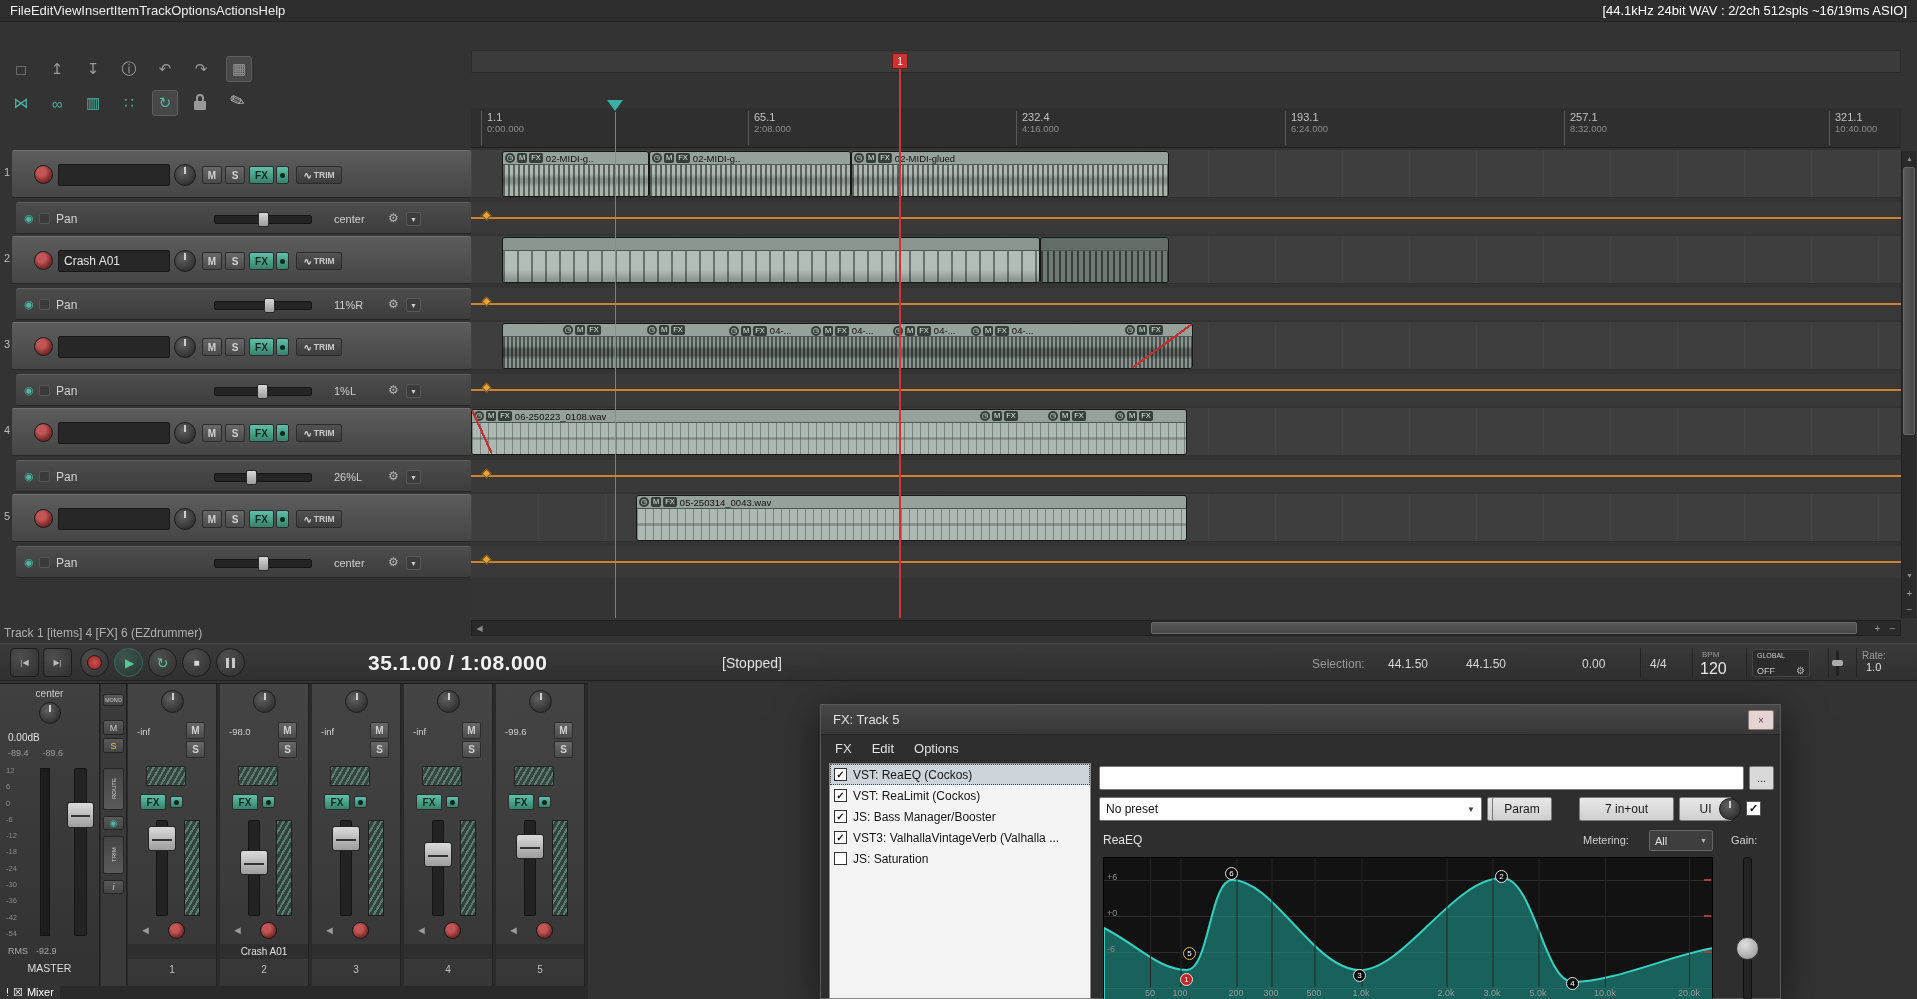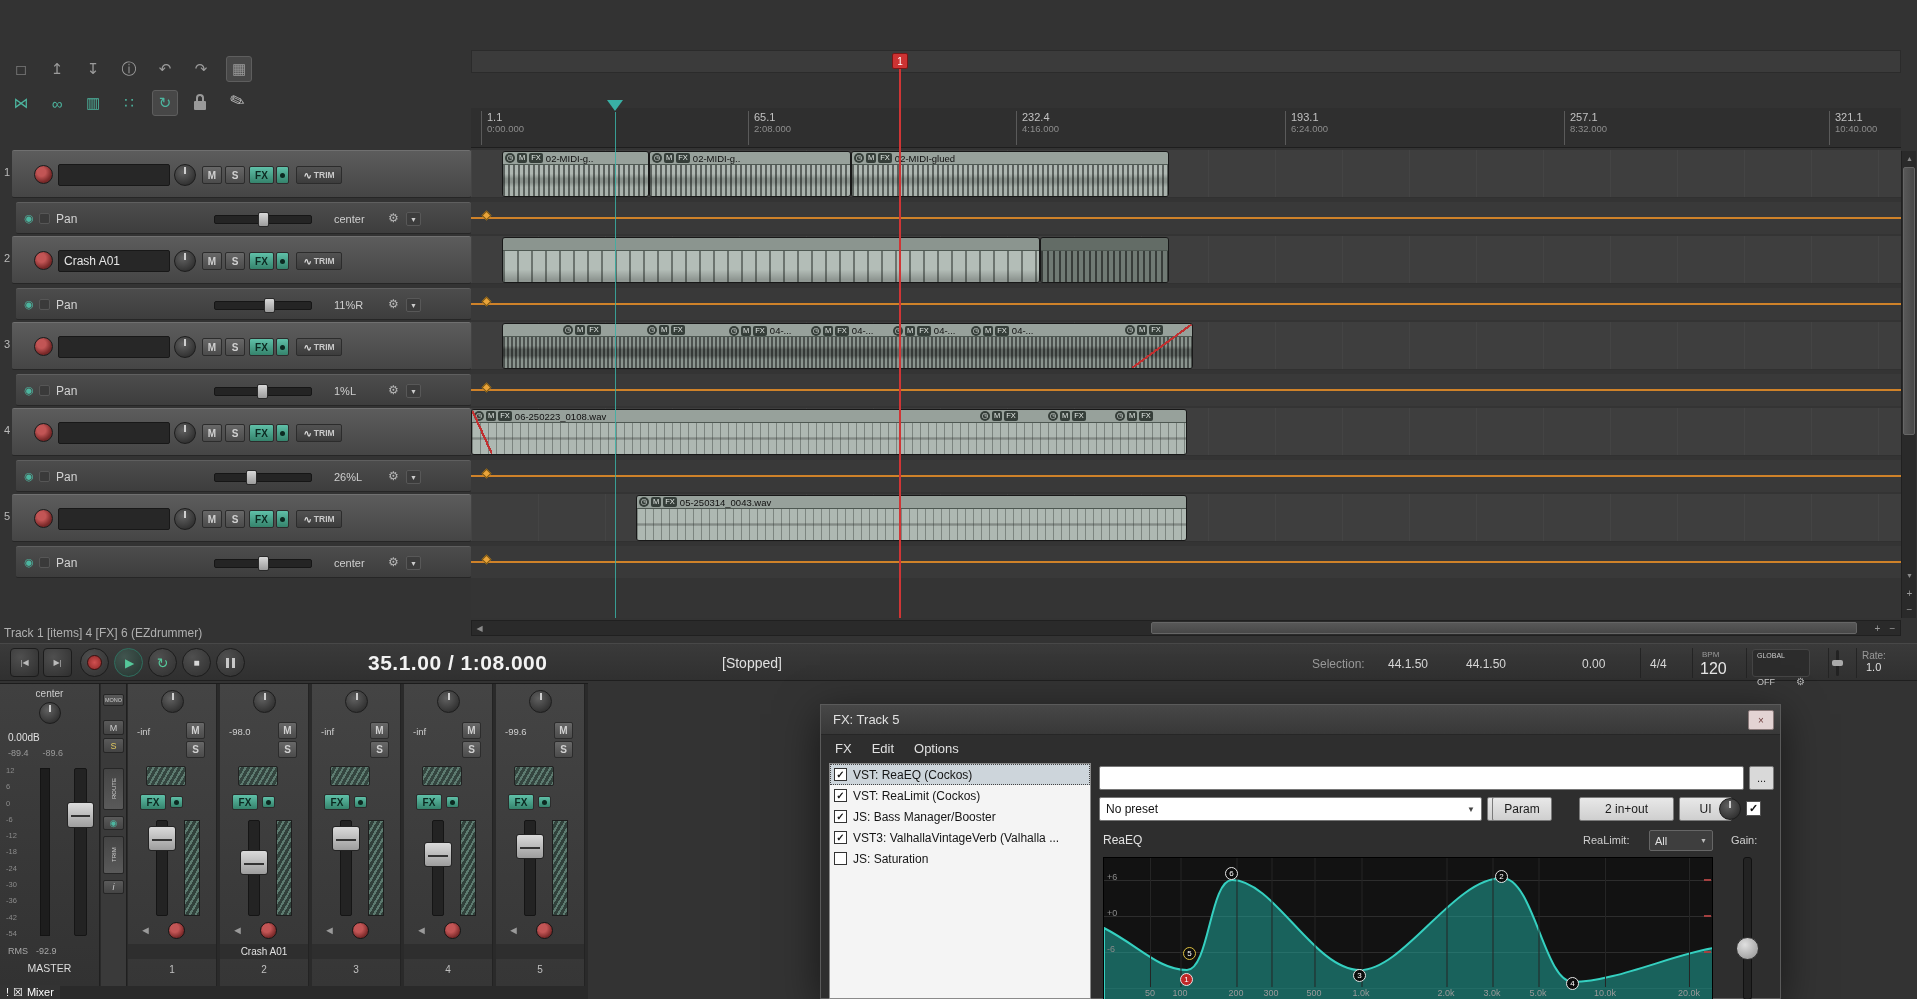--- a/index.html
+++ b/index.html
@@ -131,21 +131,21 @@
 #play-state{position:absolute;left:722px;top:11px;font-size:14px;color:#e0e0e0}
 .tsep{position:absolute;top:4px;width:1px;height:30px;background:#242424}
 #sep1{left:1640px}#sep2{left:1692px}#sep3{left:1746px}#sep4{left:1828px}#sep5{left:1856px}
 #sel-label{position:absolute;left:1312px;top:13px;font-size:12px;color:#9a9a9a}
 .selval{position:absolute;top:13px;font-size:12px;color:#d8d8d8}
 #sel1{left:1388px}#sel2{left:1466px}#sel3{left:1582px}
 #timesig{position:absolute;left:1650px;top:13px;font-size:12px;color:#d8d8d8}
 #bpm-label{position:absolute;left:1702px;top:6px;font-size:8px;color:#9a9a9a}
 #bpm-value{position:absolute;left:1700px;top:16px;font-size:16px;color:#e8e8e8}
 #globalbox{position:absolute;left:1752px;top:5px;width:58px;height:28px;background:#2c2c2c;border:1px solid #454545;border-radius:3px;padding:2px 4px;font-size:7px;color:#ccc}
-#globalbox .g2row{display:flex;justify-content:space-between;align-items:center;font-size:9px;margin-top:17px}
+#globalbox .g2row{display:flex;justify-content:space-between;align-items:center;font-size:9px;margin-top:6px}
 #globalbox .gear{font-size:10px;color:#b5b5b5}
 #rate-slider{position:absolute;left:1836px;top:6px;width:3px;height:26px;background:#222;border-radius:2px}
 #rate-slider::after{content:"";position:absolute;left:-4px;top:10px;width:11px;height:6px;background:#aaa;border-radius:2px}
 #rate-label{position:absolute;left:1862px;top:6px;font-size:10px;color:#9a9a9a}
 #rate-value{position:absolute;left:1866px;top:17px;font-size:11px;color:#e0e0e0}
 
 #mixer{position:absolute;left:0;top:683px;width:588px;height:316px;background:#2a2a2a;border-top:1px solid #1c1c1c}
 #master{position:absolute;left:0;top:0;width:100px;height:302px;background:linear-gradient(#404040,#323232);border-right:1px solid #1f1f1f}
 #mpan{position:absolute;left:0;top:4px;width:100%;text-align:center;font-size:10px;color:#ccc}
 #mknob{left:39px;top:18px;width:22px;height:22px}
@@ -240,20 +240,24 @@
 .b5{left:79px;top:89px;border-color:#ddc040}
 .b6{left:121px;top:9px}
 #gainslider{position:absolute;left:922px;top:152px;width:9px;height:143px;background:#232323;border:1px solid #111;border-radius:3px}
 #gainknob{position:absolute;left:915px;top:232px;width:23px;height:23px;border-radius:50%;background:radial-gradient(circle at 38% 32%,#e0e0e0,#8f8f8f);border:1px solid #333;z-index:6}
 </style>
 </head>
 <body>
 
 <div id="app">
 
+  <div id="menubar">
+    <span class="mi"><span class="mi">File</span><span class="mi">Edit</span><span class="mi">View</span><span class="mi">Insert</span><span class="mi">Item</span><span class="mi">Track</span><span class="mi">Options</span><span class="mi">Actions</span><span class="mi">Help</span></span>
+    <span id="audio-status">[44.1kHz 24bit WAV : 2/2ch 512spls ~16/19ms ASIO]</span>
+  </div>
 
   <div id="tbrow1" class="tbrow">
     <div class="tbicon">□</div>
     <div class="tbicon">↥</div>
     <div class="tbicon">↧</div>
     <div class="tbicon">ⓘ</div>
     <div class="tbicon">↶</div>
     <div class="tbicon">↷</div>
     <div class="tbicon">⌂</div>
   </div>
@@ -777,26 +781,26 @@
       </div>
     </div>
     <div id="fxcombo"></div>
     <div id="fxmore">...</div>
     <div id="fxpreset">
       <span>No preset</span>
       <span class="dd">▼</span>
     </div>
     <div id="fxadd" class="fxbtn">+</div>
     <div id="fxparam" class="fxbtn">Param</div>
-    <div id="fxio" class="fxbtn">2 in+out</div>
+    <div id="fxio" class="fxbtn">7 in+out</div>
     <div id="fxui" class="fxbtn">UI</div>
     <div id="fxknob" class="knob"></div>
     <div id="fxcheck" class="cb checked"></div>
     <div id="fxplugname">ReaEQ</div>
-    <div id="fxmeterlabel">ReaLimit:</div>
+    <div id="fxmeterlabel">Metering:</div>
     <div id="fxmeterdd">
       <span>All</span>
       <span class="dd">▼</span>
     </div>
     <div id="fxgainlabel">Gain:</div>
     <div id="eqgraph">
       <div class="hgl hgl1"></div>
       <div class="hgl hgl2"></div>
       <div class="hgl hgl3"></div>
       <div class="hgl hgl4"></div>

